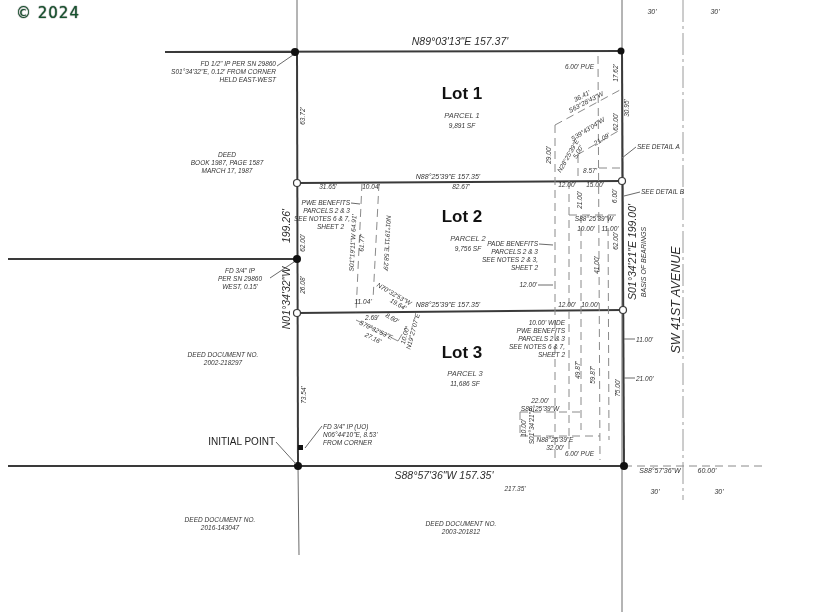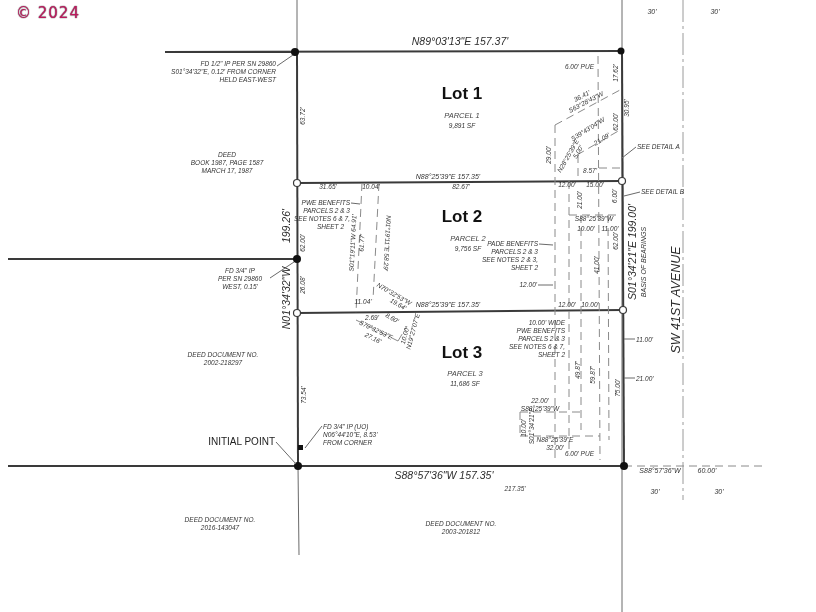--- a/index.html
+++ b/index.html
@@ -12,21 +12,21 @@
   .pt-open { fill:#ffffff; stroke:#3a3a3a; stroke-width:1.2; }
   .pt-solid { fill:#111111; }
   text { font-family:"Liberation Sans", sans-serif; fill:#333333; }
   .t-xs { font-size:6.5px; font-style:italic; }
   .t-sm { font-size:7px; font-style:italic; }
   .t-bearing { font-size:10.5px; font-style:italic; fill:#2c2c2c; }
   .t-road { font-size:12.5px; font-style:italic; fill:#2c2c2c; }
   .t-lot { font-size:17px; font-weight:bold; fill:#111111; font-style:normal; }
   .t-init { font-size:10px; fill:#222; }
   .t-parcel { font-size:7.5px; fill:#444; font-style:italic; }
-  .copyright { position:absolute; left:16px; top:4px; font-size:15px; color:#be185d; letter-spacing:1px;
+  .copyright { position:absolute; left:16px; top:4px; font-size:15px; color:#14532d; letter-spacing:1px;
                text-shadow: 0 0 1px #8a8a8a, 0 0 1px #8a8a8a, 0 0 1px #8a8a8a; font-family:"DejaVu Sans", sans-serif; }
 </style>
 </head>
 <body>
 
 <div class="copyright">© 2024</div>
 
 <svg id="plat" viewBox="0 0 816 612" xmlns="http://www.w3.org/2000/svg">
 
   <line class="ln-thin" x1="622" y1="0" x2="622" y2="612"></line>

